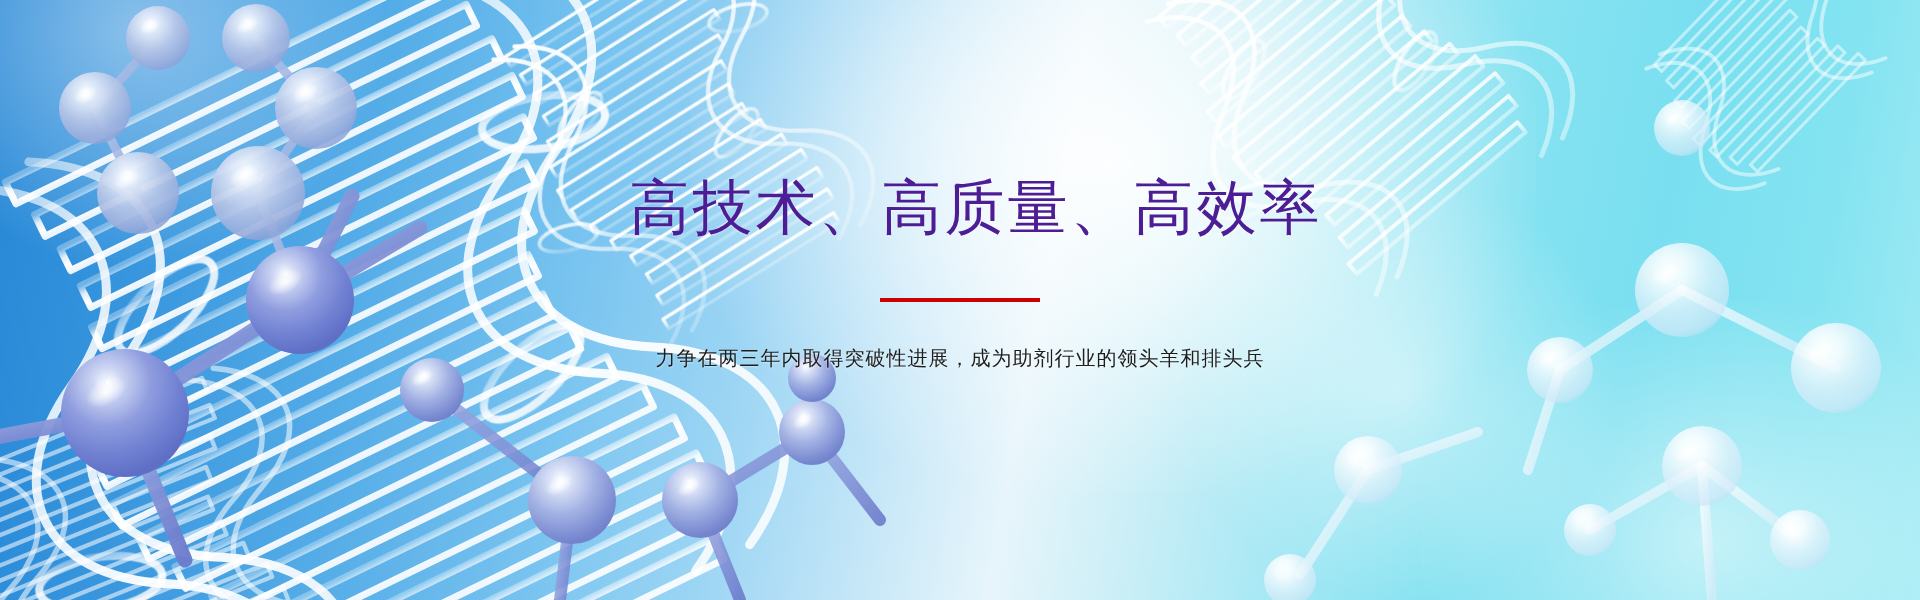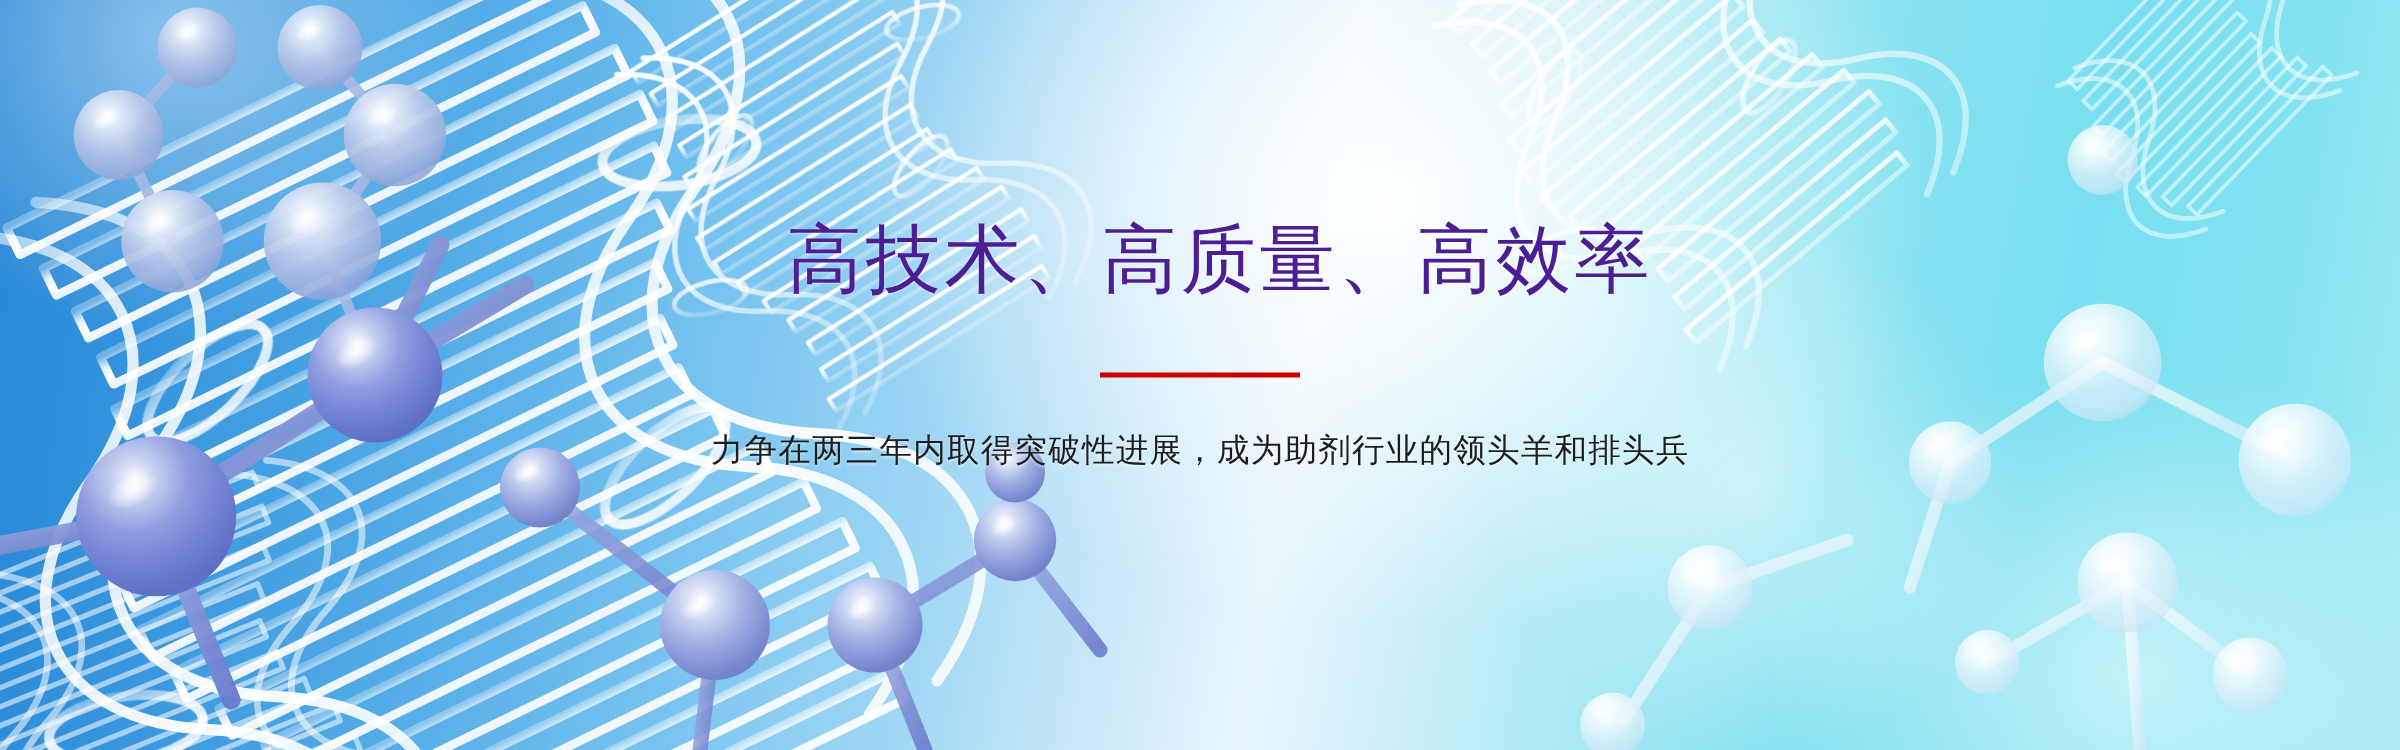--- a/index.html
+++ b/index.html
@@ -148,21 +148,21 @@
   }
   .subline {
     margin: 0;
     padding: 0;
     position: absolute;
     top: 345px;
     left: 0;
     width: 100%;
     text-align: center;
     color: #1d1d1d;
-    font-size: 26px;
+    font-size: 20px;
     line-height: 1.3;
     font-weight: 400;
     letter-spacing: 1px;
     white-space: nowrap;
     font-family: "DejaVu Sans", "Liberation Sans", sans-serif;
     text-shadow: 0 1px 2px rgba(255,255,255,0.5);
   }
 </style>
 </head>
 <body>

